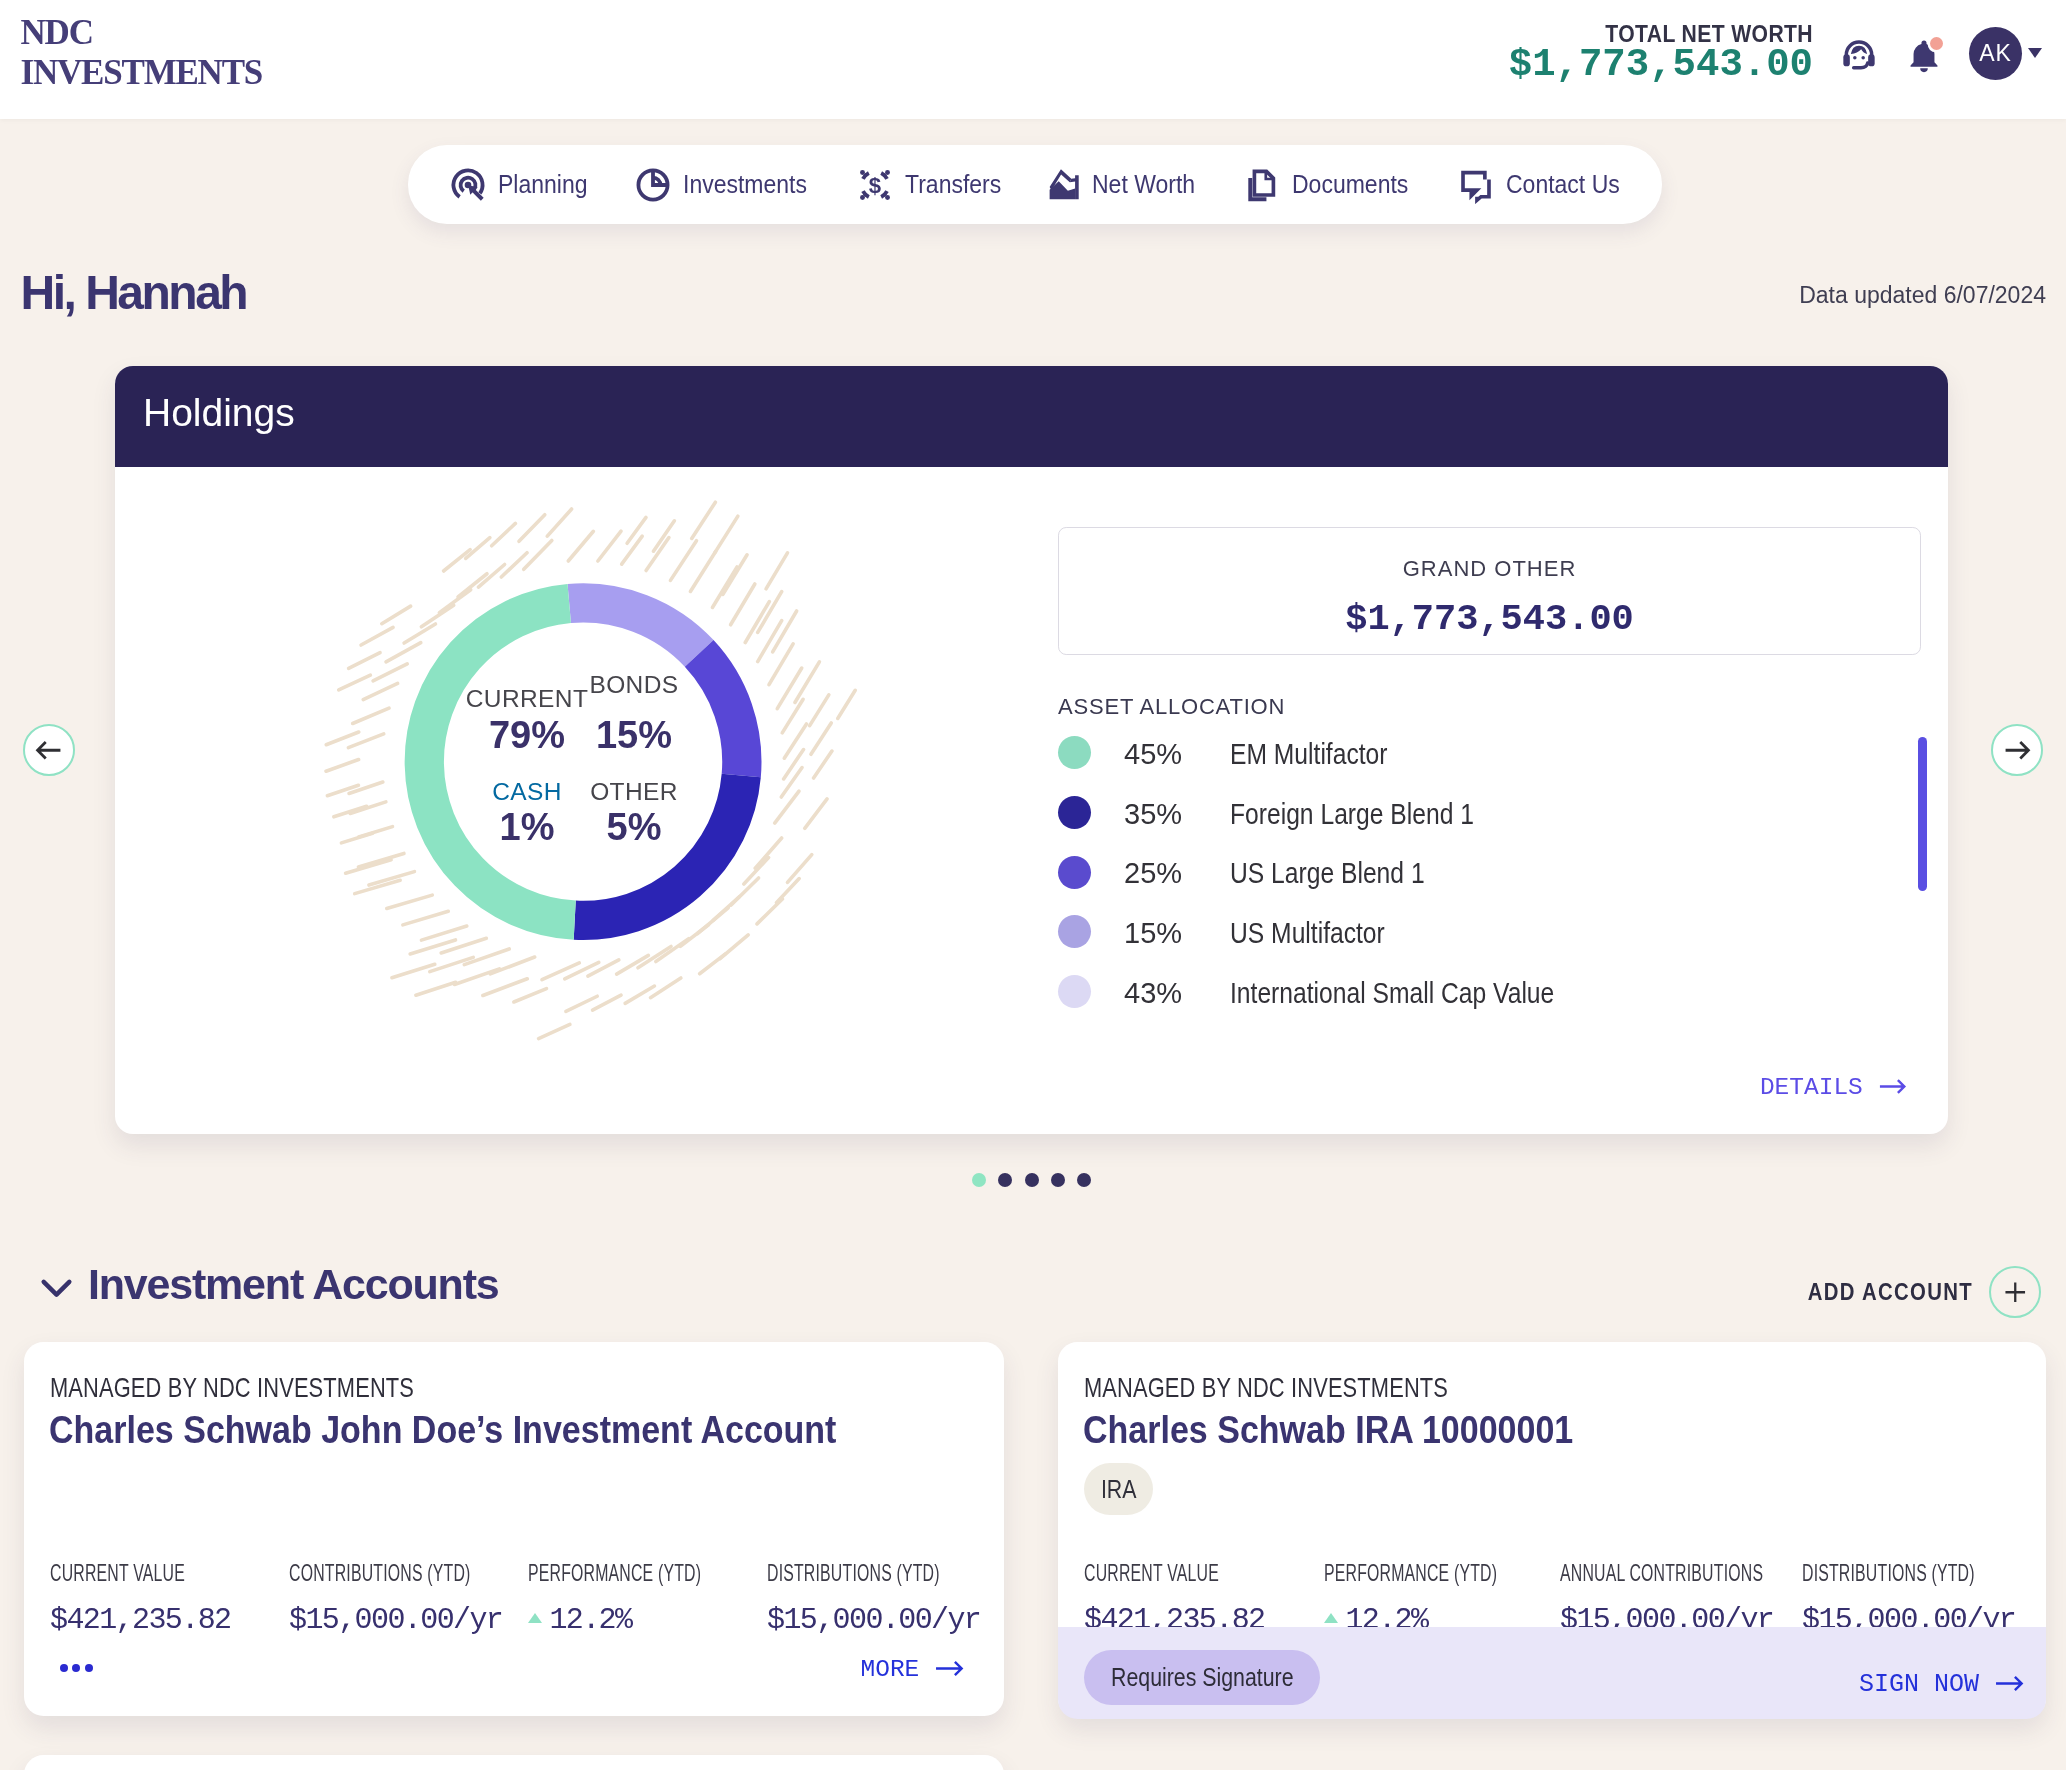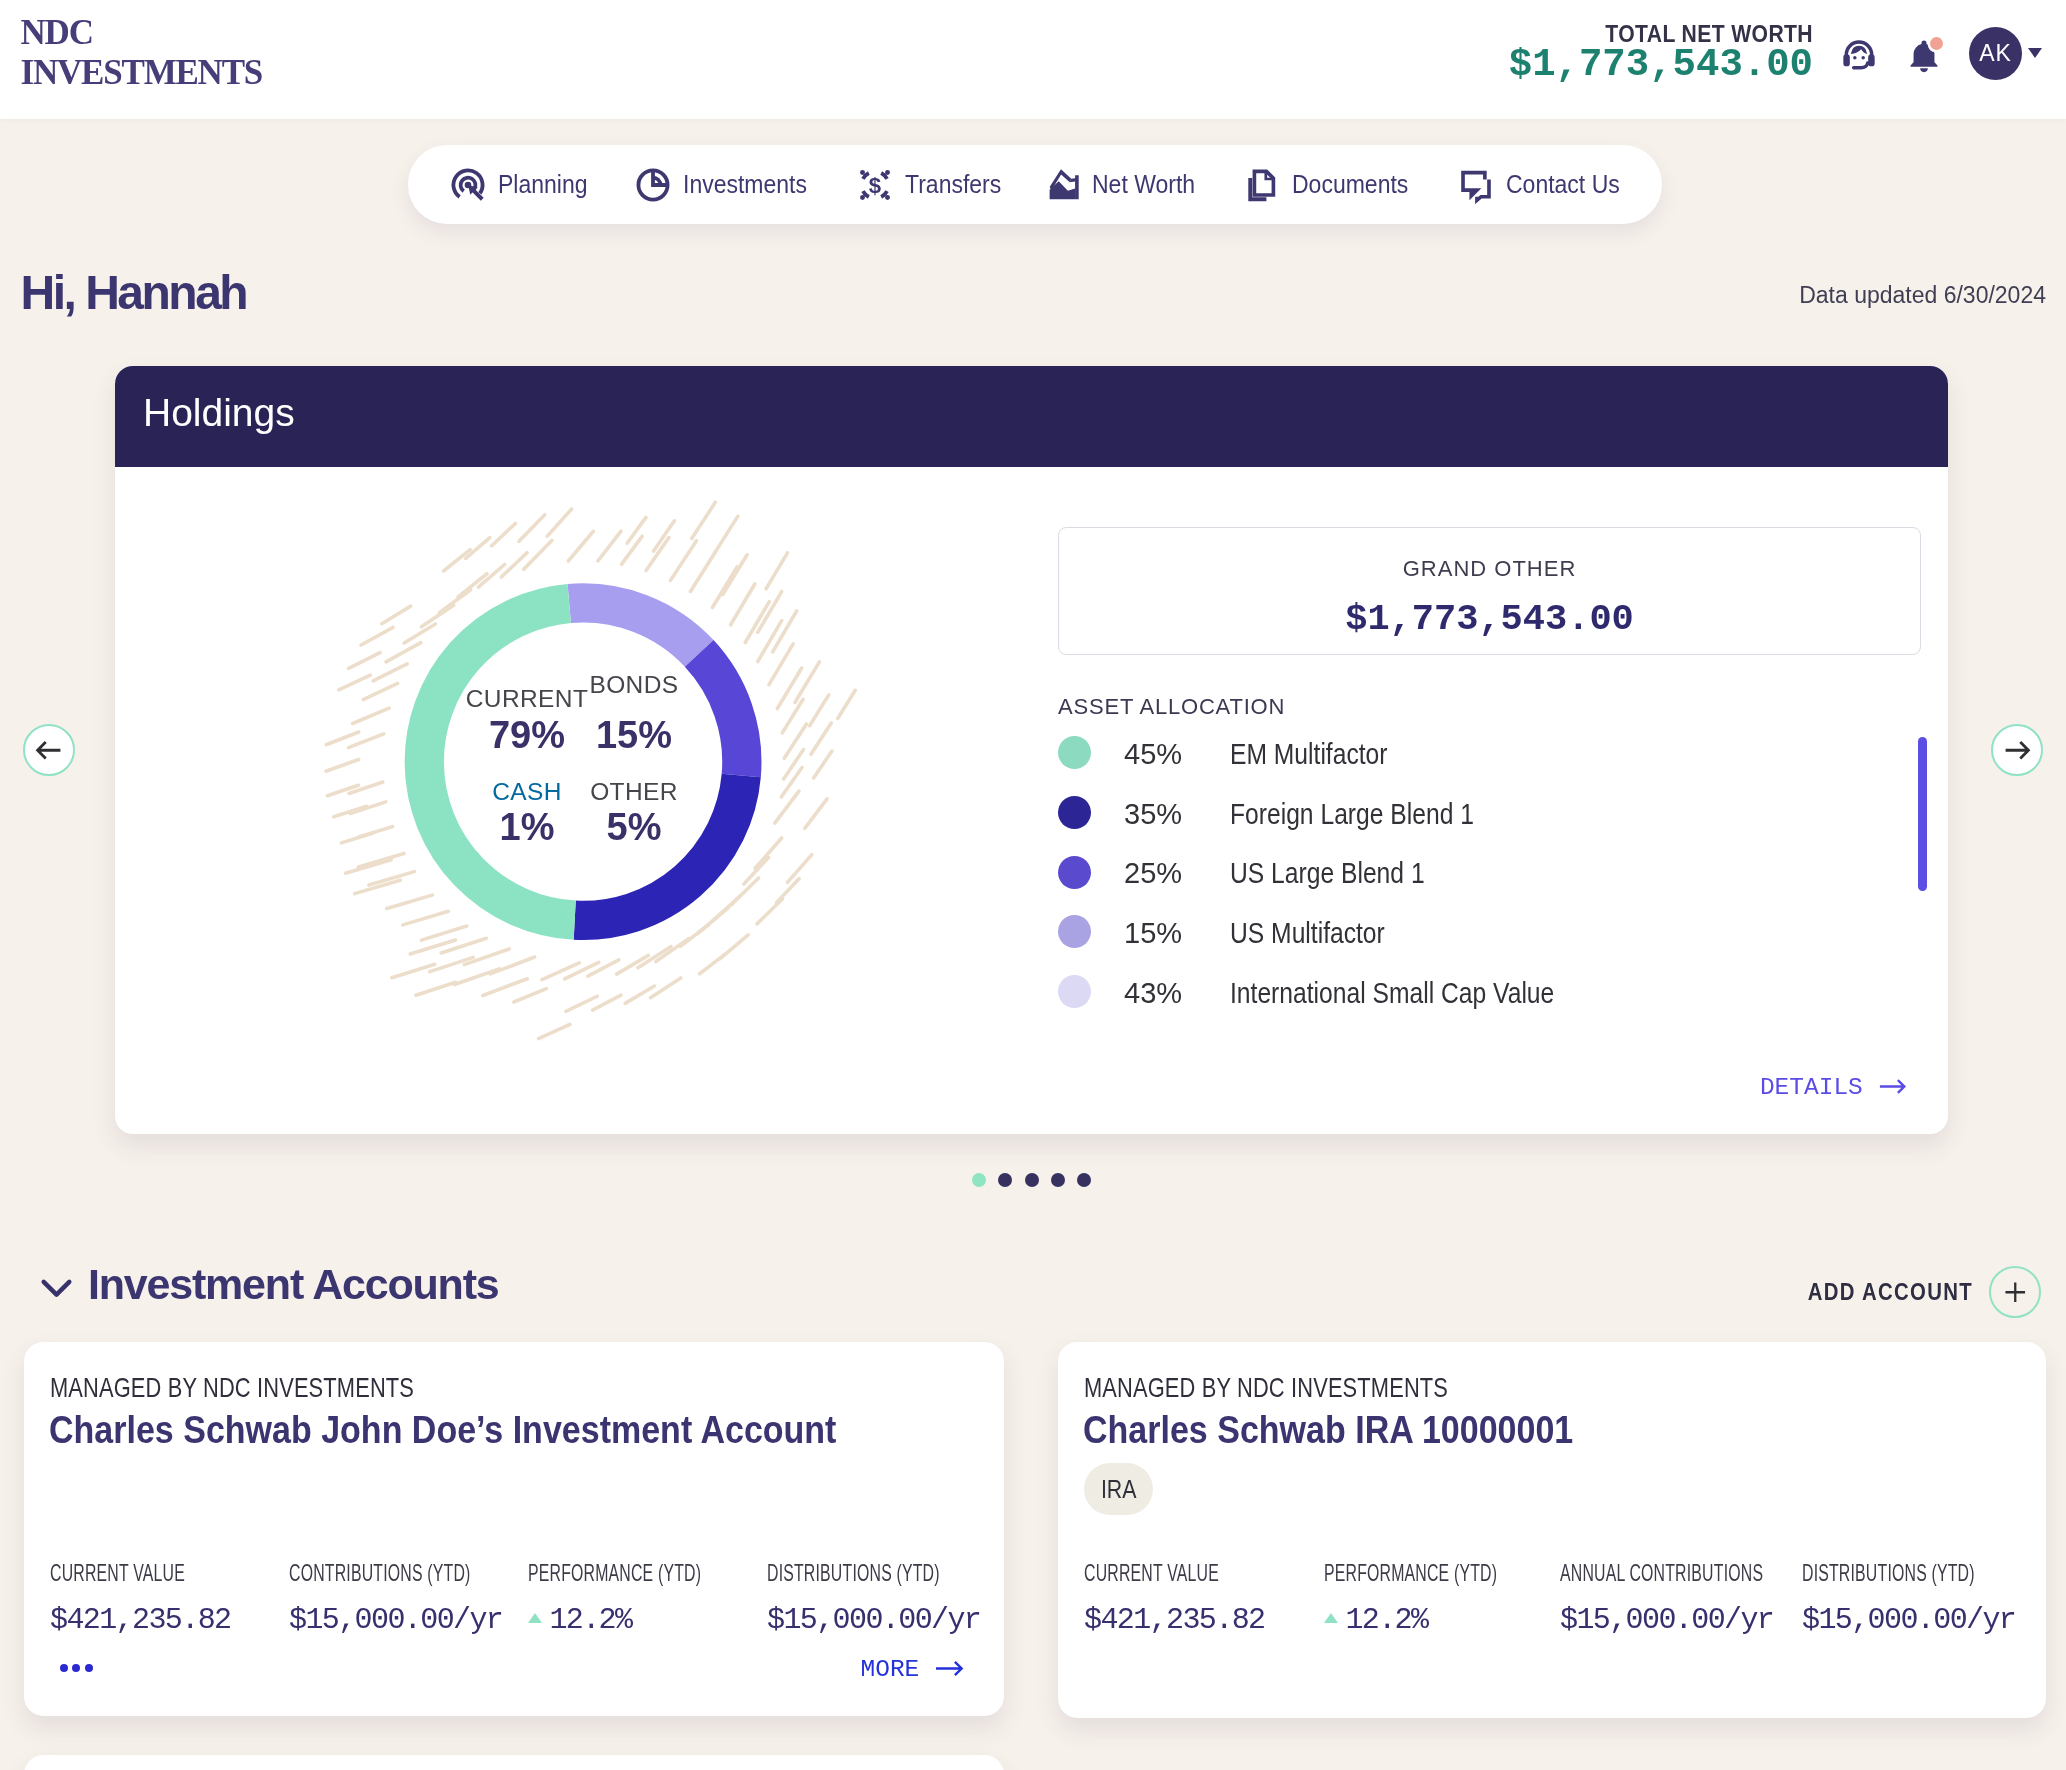--- a/index.html
+++ b/index.html
@@ -86,21 +86,21 @@
     </div>
 <div class="navitem">
       <svg width="38" height="38" viewBox="0 0 24 24" fill="none" stroke="#3E3870" stroke-width="2.3">
       <path d="M9 15.2 H3.8 V4.2 H17.6 V8.6 M9 15.2 V18.8 L12.6 15.2 H9 Z"></path>
       <path d="M20.2 8.6 V19.4 H15.2 L12.6 21.6 V19.4"></path>
     </svg>
       <span>Contact Us</span>
     </div>
 </div>
 <div style="position:absolute;left:20.5px;top:265px;font-size:48px;font-weight:700;color:#3B3570;letter-spacing:-2.5px;" class="serif">Hi, Hannah</div>
-<div style="position:absolute;left:1637px;top:282px;width:409px;text-align:right;font-size:23px;color:#3F3E52;">Data updated 6/30/2024</div>
+<div style="position:absolute;left:1637px;top:282px;width:409px;text-align:right;font-size:23px;color:#3F3E52;">Data updated 6/07/2024</div>
 <div class="card" style="left:115px;top:366px;width:1833px;height:768px;border-radius:18px">
 <div style="position:absolute;left:0;top:0;width:100%;height:101px;background:#2A2355;border-radius:18px 18px 0 0"></div>
 <div class="serif" style="position:absolute;left:28px;top:24.5px;font-size:39px;color:#fff">Holdings</div>
 <div style="position:absolute;left:0;top:101px;width:1833px;height:668px;overflow:hidden">
       <svg width="1833" height="668" viewBox="0 0 2240 816" style="position:absolute;left:0;top:0">
         <g stroke="#ECDECB" stroke-width="4.4" fill="none" stroke-linecap="round">
           <line x1="553.9" y1="114.7" x2="584.6" y2="78.4"></line>
           <line x1="590.1" y1="114.7" x2="618.4" y2="78.3"></line>
           <line x1="619.2" y1="118.6" x2="644.3" y2="84.3"></line>
           <line x1="625.8" y1="93.0" x2="648.9" y2="61.4"></line>
@@ -309,14 +309,22 @@
       <div class="statval"><span style="display:inline-block;width:0;height:0;border-left:7.4px solid transparent;border-right:7.4px solid transparent;border-bottom:10.6px solid #8FE2C4;margin-right:7.4px;vertical-align:4.9px"></span>12.2%</div>
     </div>
 <div style="position:absolute;left:502px;top:217px">
       <div class="statlab">ANNUAL CONTRIBUTIONS</div>
       <div class="statval">$15,000.00/yr</div>
     </div>
 <div style="position:absolute;left:744px;top:217px">
       <div class="statlab">DISTRIBUTIONS (YTD)</div>
       <div class="statval">$15,000.00/yr</div>
     </div>
+<div style="position:absolute;left:0;top:285px;width:100%;height:92px;background:#E9E6F9;border-radius:0 0 19.6px 19.6px">
+      <div style="position:absolute;left:26px;top:23px;width:236px;height:55px;display:inline-flex;align-items:center;justify-content:center;background:#C9BFF0;border-radius:28px;font-size:26px;color:#2D2C38">
+        <span style="display:inline-block;transform:scaleX(0.82)">Requires Signature</span>
+      </div>
+      <div class="mono" style="position:absolute;right:21px;top:43px;font-size:25px;color:#2431DA">SIGN NOW <svg width="31" height="21" viewBox="0 0 46 30" fill="none" stroke="#2431DA" stroke-width="3.6315789473684212" style="vertical-align:-3.3px">
+          <path d="M3 15 H41 M31 5 L41 15 L31 25"></path>
+        </svg></div>
+    </div>
 </div>
 <div class="card" style="left:24px;top:1755px;width:980px;height:49px"></div>
 
 </body></html>

